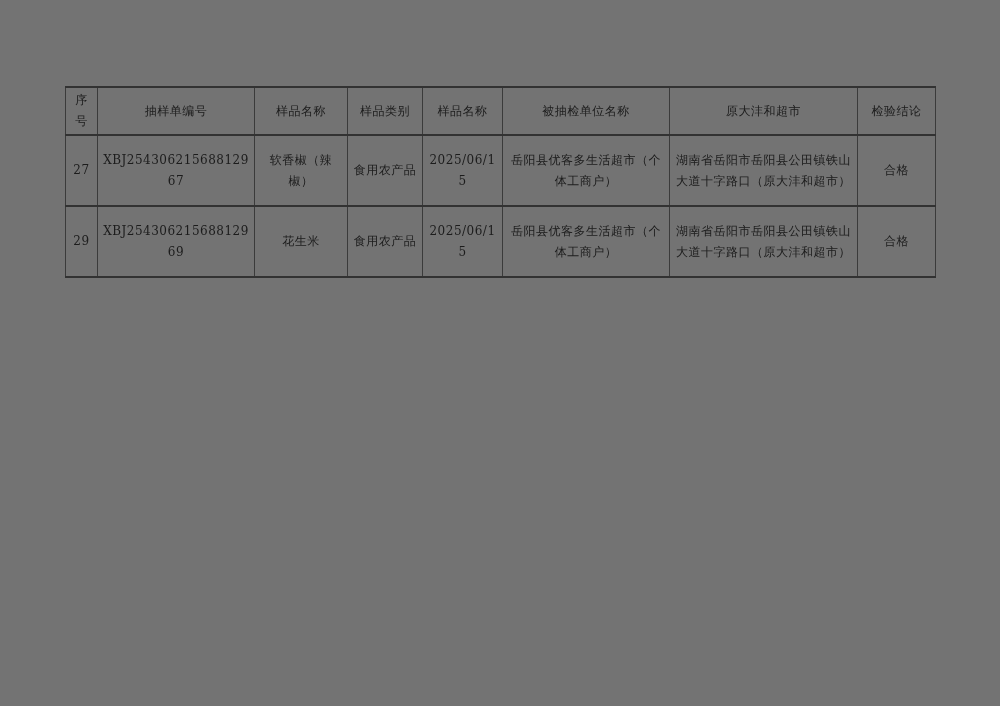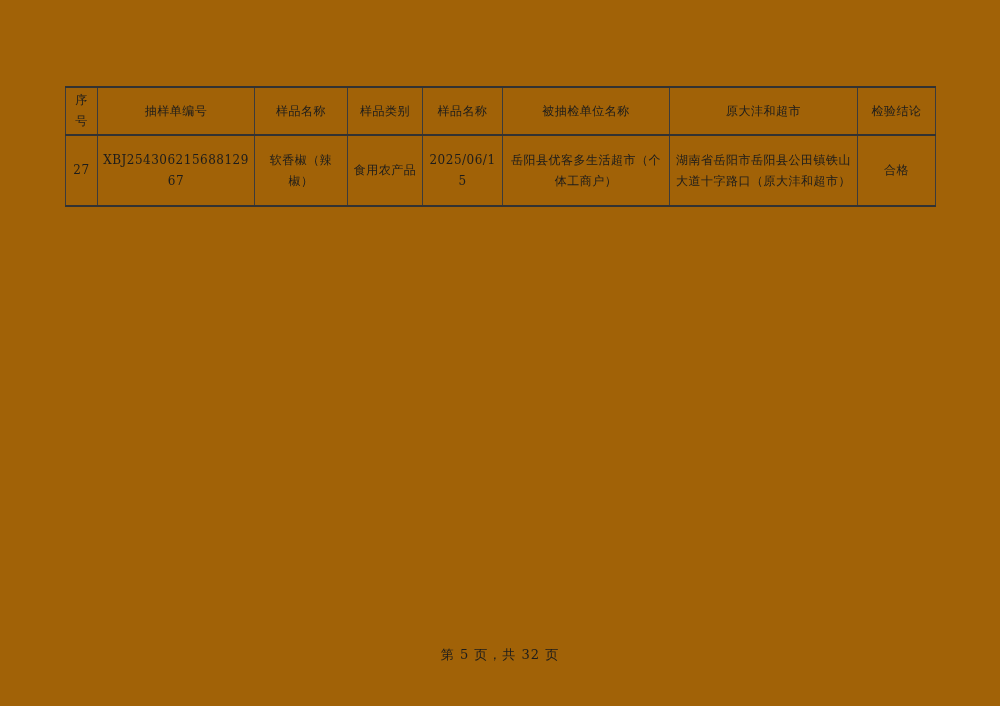--- a/index.html
+++ b/index.html
@@ -4,21 +4,21 @@
 <style>
   html, body {
     margin: 0;
     padding: 0;
     background: #ffffff;
   }
   .page {
     position: relative;
     width: 1000px;
     height: 706px;
-    background: #a16207;
+    background: #737373;
     overflow: hidden;
     font-family: "DejaVu Serif", "Liberation Serif", serif;
     color: #1c1c1c;
   }
   table.results {
     position: absolute;
     left: 65px;
     top: 86px;
     width: 870px;
     border-collapse: collapse;
@@ -89,18 +89,27 @@
         <tr>
           <td>27</td>
           <td>XBJ25430621568812967</td>
           <td>软香椒（辣椒）</td>
           <td>食用农产品</td>
           <td>2025/06/15</td>
           <td>岳阳县优客多生活超市（个体工商户）</td>
           <td>湖南省岳阳市岳阳县公田镇铁山大道十字路口（原大沣和超市）</td>
           <td>合格</td>
         </tr>
+        <tr>
+          <td>29</td>
+          <td>XBJ25430621568812969</td>
+          <td>花生米</td>
+          <td>食用农产品</td>
+          <td>2025/06/15</td>
+          <td>岳阳县优客多生活超市（个体工商户）</td>
+          <td>湖南省岳阳市岳阳县公田镇铁山大道十字路口（原大沣和超市）</td>
+          <td>合格</td>
+        </tr>
       </tbody>
   </table>
 
-  <div class="footer">第 5 页，共 32 页</div>
 
 </div>
 
 </body></html>

